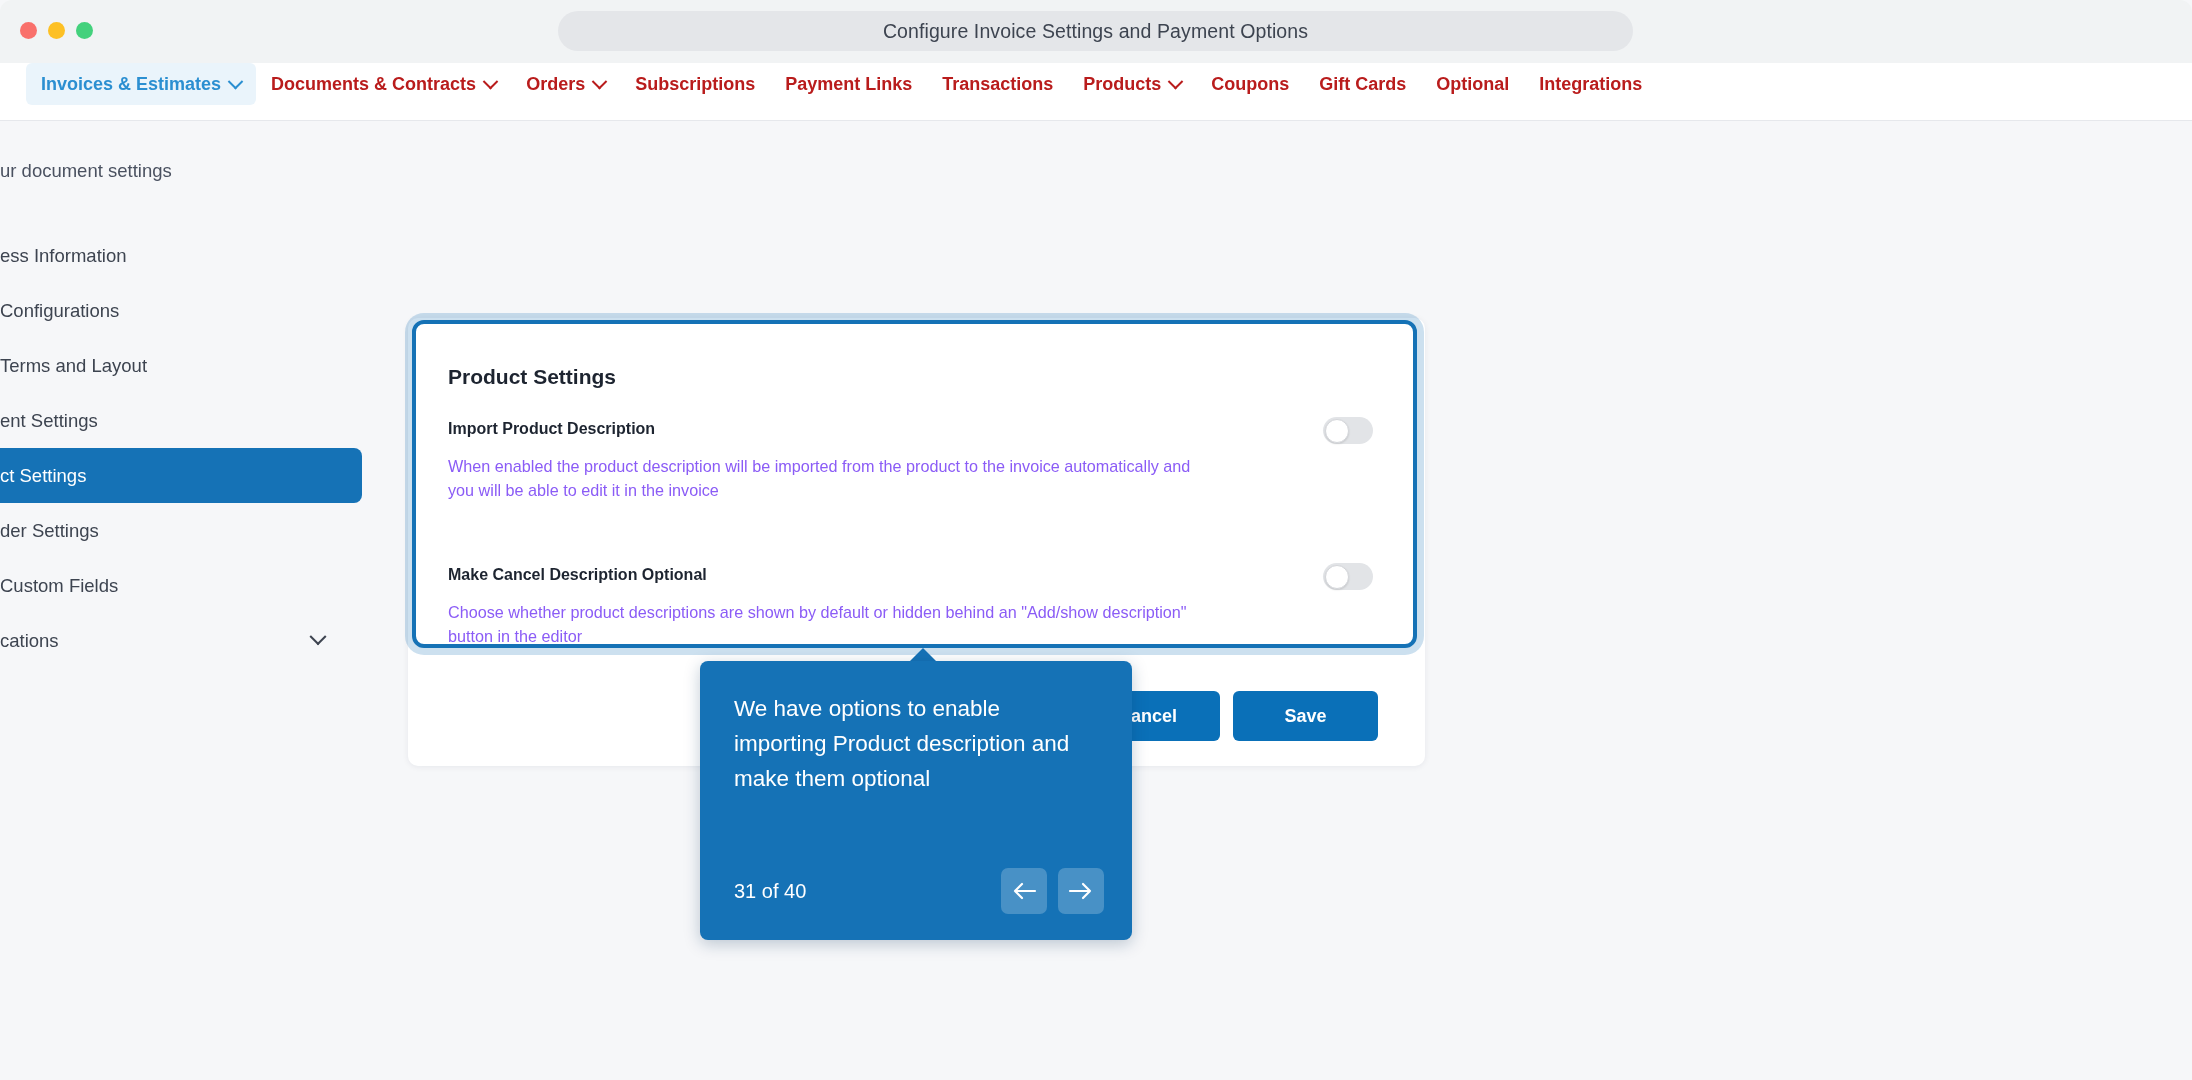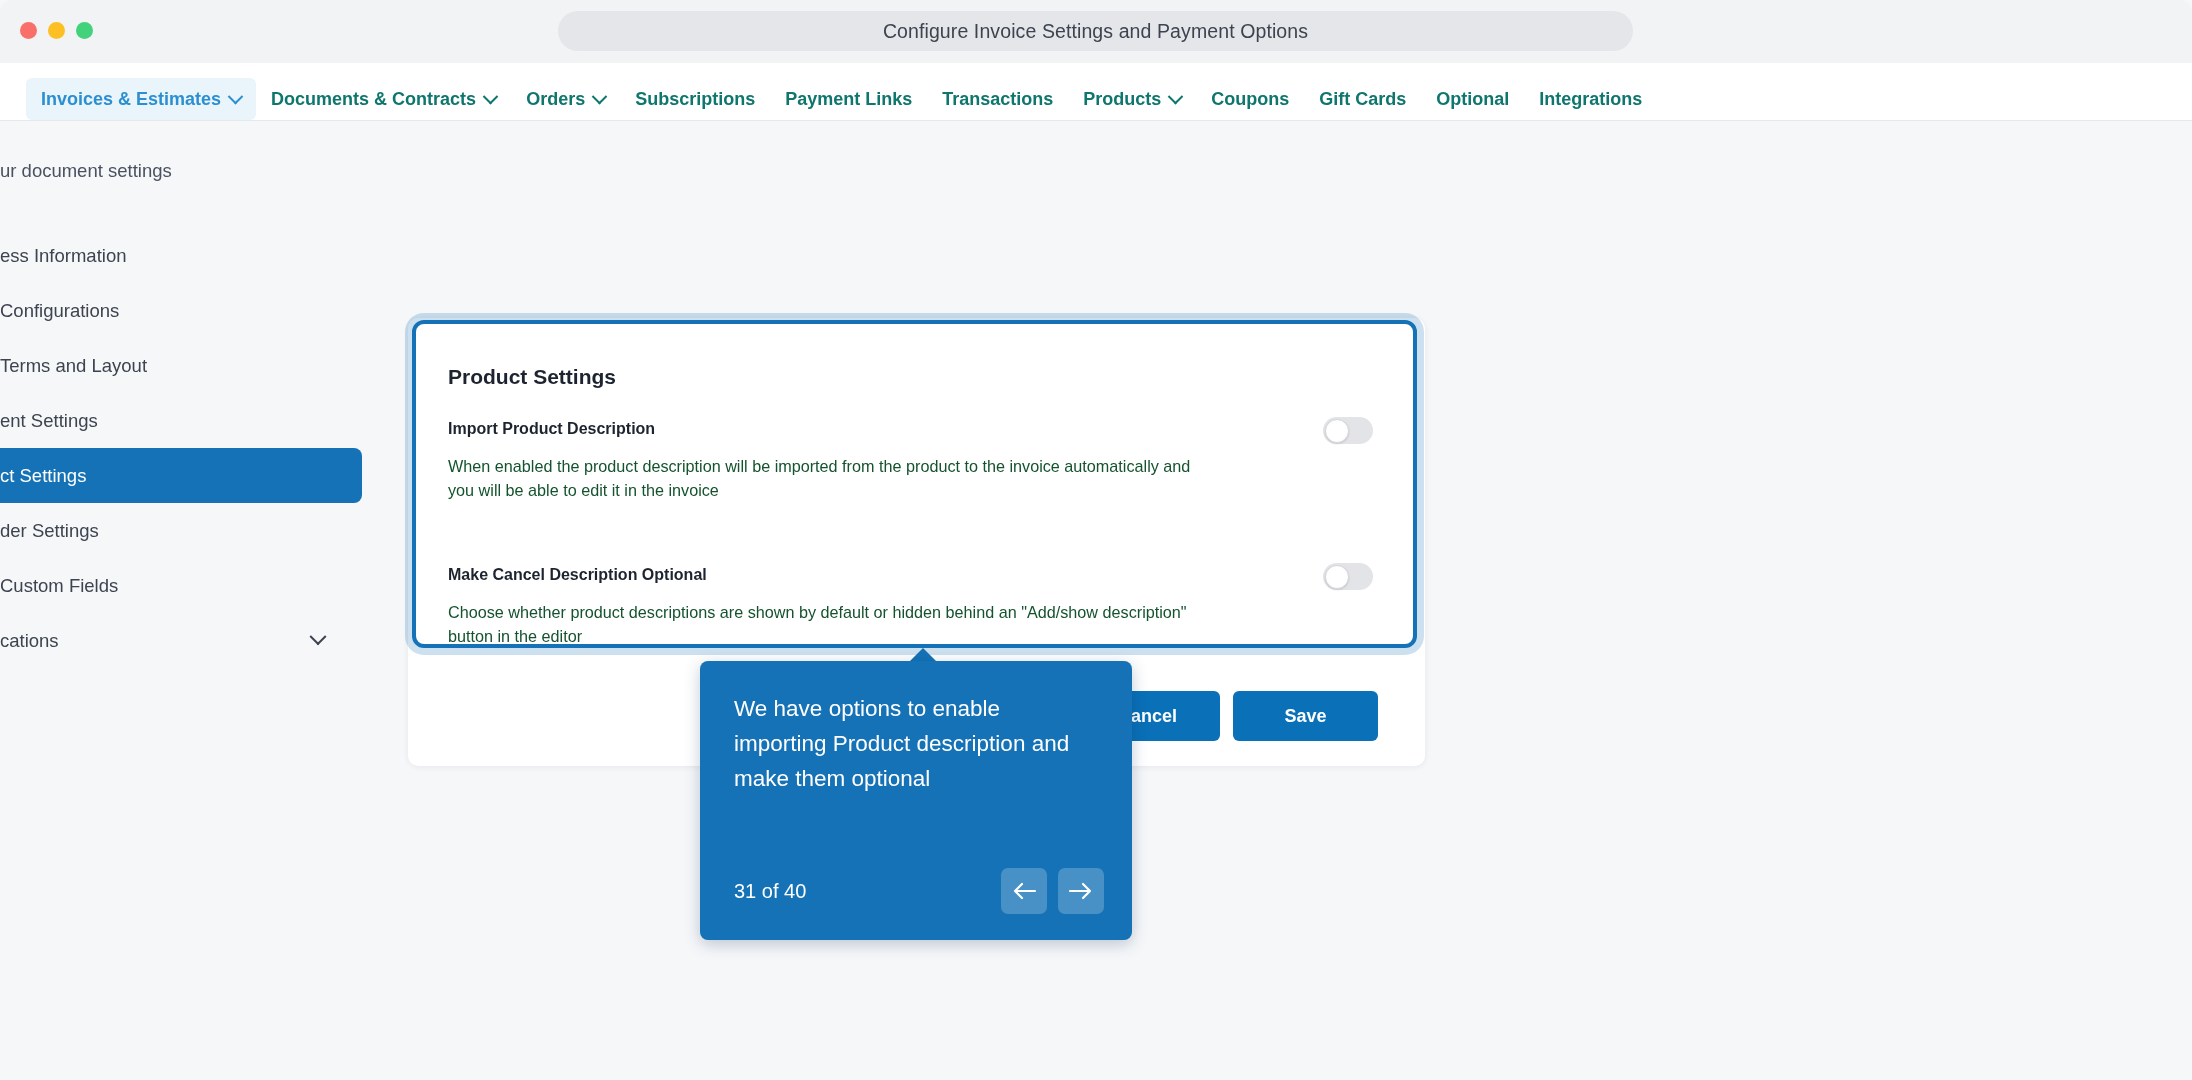--- a/index.html
+++ b/index.html
@@ -61,32 +61,32 @@
 
   
   .navbar {
     position: absolute;
     left: 0; top: 63px;
     width: 2192px;
     height: 58px;
     background: #ffffff;
     border-bottom: 1px solid #e6e8ec;
     display: flex;
-    align-items: flex-end;
+    align-items: flex-start;
     padding-left: 26px;
   }
   .nav-item {
     display: flex;
     align-items: center;
     gap: 9px;
     height: 42px;
     padding: 0 15px;
     border-radius: 6px;
     font-size: 18px;
-    color: #0f766e;
+    color: #b91c1c;
     font-weight: 700;
     white-space: nowrap;
     cursor: pointer;
   }
   .nav-item.active {
     background: #eaf4fb;
     color: #2b8fd1;
   }
   .chev {
     display: inline-block;
@@ -171,21 +171,21 @@
   }
   .setting-label {
     font-size: 16px;
     font-weight: 700;
     color: #1d2430;
     margin-bottom: 16px;
   }
   .setting-desc {
     font-size: 16.2px;
     line-height: 24px;
-    color: #14532d;
+    color: #8b5cf6;
     max-width: 760px;
   }
   .toggle {
     position: absolute;
     right: 8px;
     top: -3px;
     width: 50px;
     height: 27px;
     background: #e2e4e7;
     border-radius: 14px;

